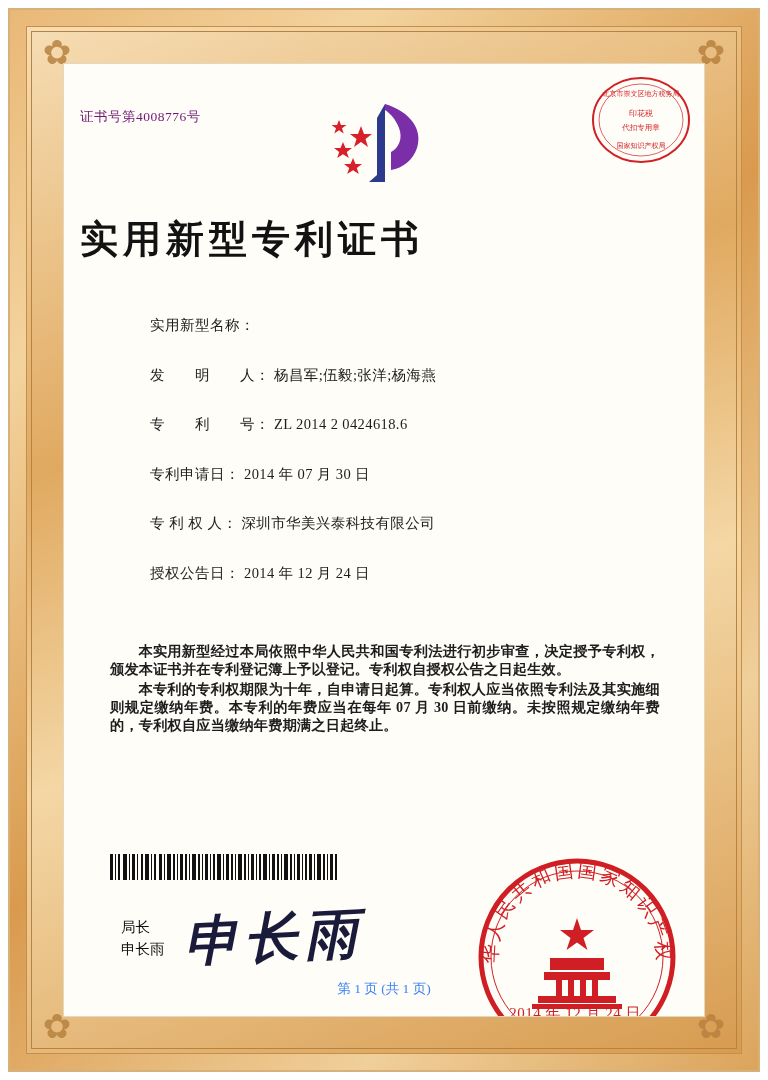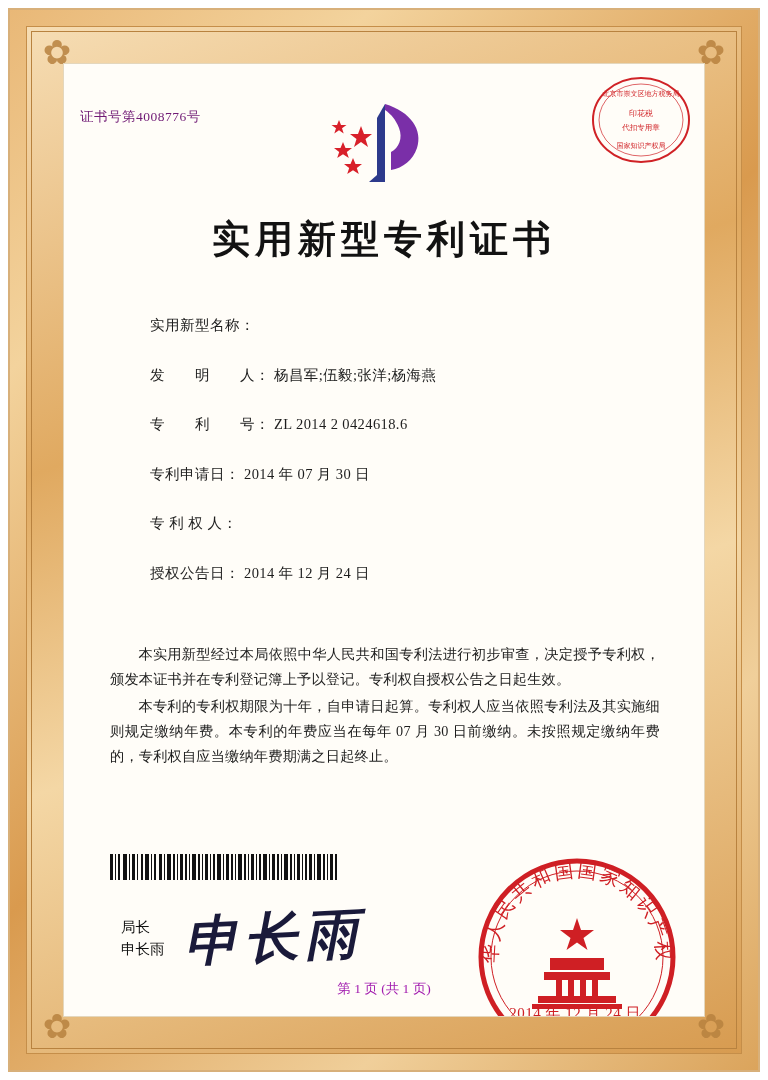--- a/index.html
+++ b/index.html
@@ -106,26 +106,27 @@
     width: 106px;
     height: 92px;
   }
 
   
   .doc-title {
     position: absolute;
     top: 150px;
     left: 0;
     width: 100%;
-    text-align: center;
+    text-align: left;
     font-family: "DejaVu Serif", "Liberation Serif", serif;
     font-size: 38px;
     font-weight: bold;
     letter-spacing: 5px;
     color: #121212;
+    padding-left: 16px;
   }
 
   
   .fields {
     position: absolute;
     left: 46px;
     top: 252px;
     right: 40px;
   }
   .field-row {
@@ -145,23 +146,24 @@
     letter-spacing: .4px;
   }
 
   
   .body-text {
     position: absolute;
     left: 46px;
     right: 44px;
     top: 578px;
     font-size: 14.2px;
-    line-height: 25px;
+    line-height: 18px;
     color: #1d1d1d;
     text-align: justify;
+    font-weight: bold;
   }
   .body-text p {
     margin: 0 0 2px 0;
     text-indent: 2em;
     letter-spacing: .2px;
   }
 
   
   .barcode {
     position: absolute;
@@ -215,21 +217,21 @@
   }
 
   
   .footer {
     position: absolute;
     left: 0;
     bottom: 18px;
     width: 100%;
     text-align: center;
     font-size: 13.5px;
-    color: #a21caf;
+    color: #3b82f6;
   }
 </style>
 </head>
 <body>
 
 <div class="page">
 
   <div class="frame-outer">
     <div class="frame-inner-band">
 
@@ -280,20 +282,21 @@
           <div class="field-row">
             <span class="field-label">专　　利　　号：</span>
             <span class="field-value">ZL 2014 2 0424618.6</span>
           </div>
           <div class="field-row">
             <span class="field-label">专利申请日：</span>
             <span class="field-value">2014 年 07 月 30 日</span>
           </div>
           <div class="field-row">
             <span class="field-label">专 利 权 人：</span>
+            <span class="field-value">深圳市华美兴泰科技有限公司</span>
           </div>
           <div class="field-row">
             <span class="field-label">授权公告日：</span>
             <span class="field-value">2014 年 12 月 24 日</span>
           </div>
         </div>
 
         <div class="body-text">
           <p>本实用新型经过本局依照中华人民共和国专利法进行初步审查，决定授予专利权，颁发本证书并在专利登记簿上予以登记。专利权自授权公告之日起生效。</p>
           <p>本专利的专利权期限为十年，自申请日起算。专利权人应当依照专利法及其实施细则规定缴纳年费。本专利的年费应当在每年 07 月 30 日前缴纳。未按照规定缴纳年费的，专利权自应当缴纳年费期满之日起终止。</p>

